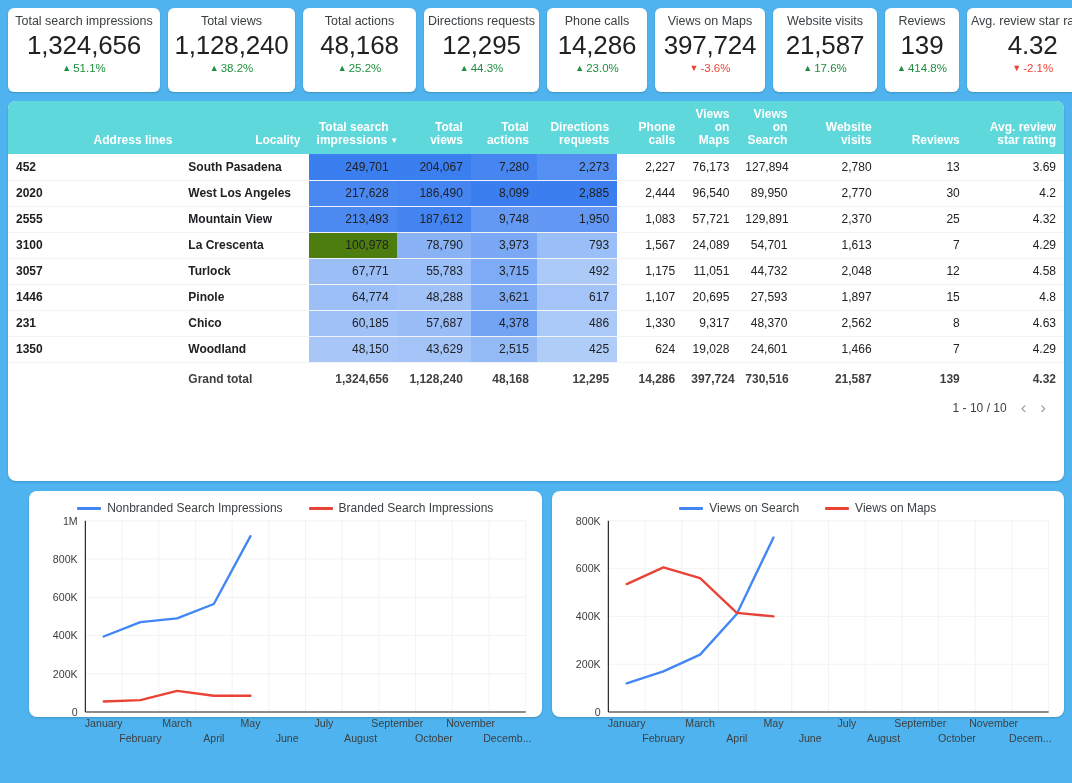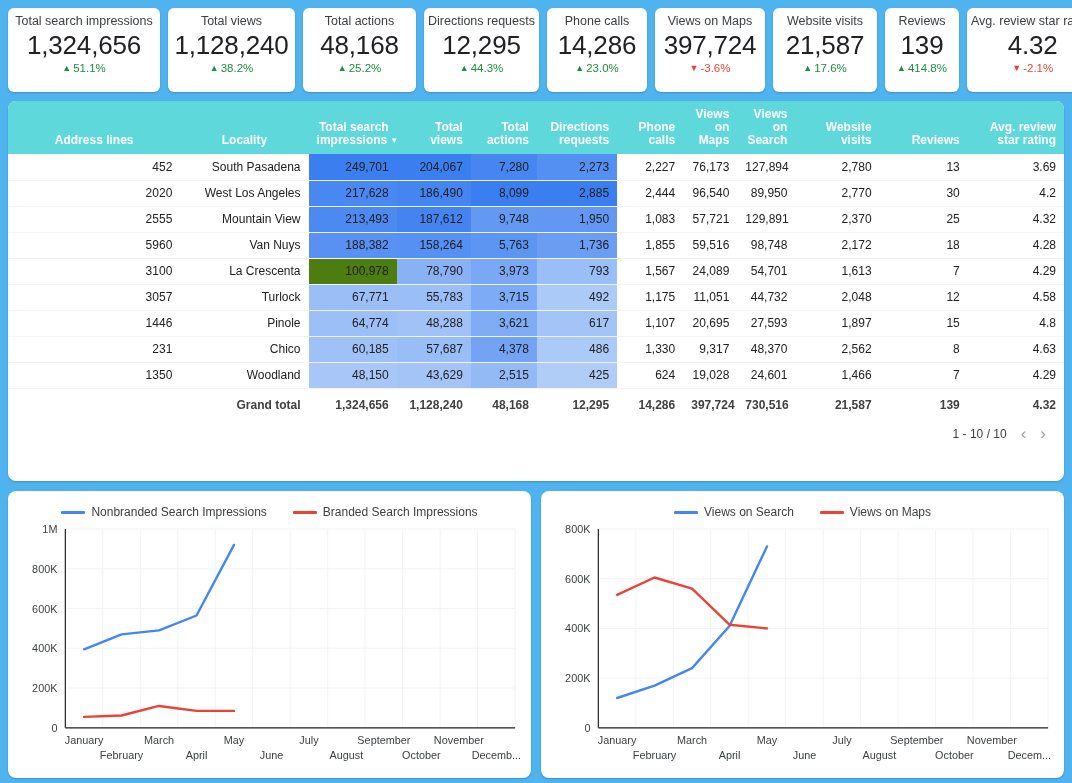--- a/index.html
+++ b/index.html
@@ -35,40 +35,40 @@
   .table-card {
     margin-top: 9px; background: #fff; border-radius: 8px;
     height: 380px; overflow: hidden; box-shadow: 0 1px 2px rgba(0,0,0,.18);
     display: flex; flex-direction: column;
   }
   table { border-collapse: collapse; width: 100%; table-layout: fixed; }
   thead th {
     background: #5fd8db; color: #ffffff; font-size: 12px; font-weight: bold;
     vertical-align: bottom; padding: 6px 8px 7px 8px; height: 53px; line-height: 13px;
   }
-  th.left { text-align: center; } th.right { text-align: right; }
+  th.left { text-align: right; } th.right { text-align: right; }
   tbody td {
     font-size: 12px; color: #202124; padding: 5px 8px; height: 26px;
     border-bottom: 1px solid #f1f3f4; white-space: nowrap; overflow: hidden;
   }
-  td.left { text-align: right; } td.right { text-align: right; }
+  td.left { text-align: left; font-weight: bold; } td.right { text-align: right; }
   .addr-cell { position: relative; }
   tfoot td {
     font-size: 12px; font-weight: bold; color: #404040;
     padding: 8px; border-top: 1px solid #e8eaed; height: 34px;
   }
   .pager {
     display: flex; justify-content: flex-end; align-items: center; gap: 14px;
     padding: 3px 18px 8px 0; font-size: 12px; color: #3c4043;
   }
   .pager .chev { color: #9aa0a6; font-size: 17px; line-height: 17px; cursor: pointer; }
   .sort-caret { font-size: 8px; vertical-align: middle; margin-left: 3px; }
 
   
-  .charts { display: flex; gap: 10px; margin-top: 10px; height: 287px; }
+  .charts { display: flex; gap: 10px; margin-top: 10px; height: 226px; margin-left: 21px; }
   .chart-card {
     background: #fff; border-radius: 8px; flex: 1; padding: 10px 10px 4px 10px;
     box-shadow: 0 1px 2px rgba(0,0,0,.18); display: flex; flex-direction: column;
   }
   .legend { display: flex; gap: 26px; justify-content: center; align-items: center;
             font-size: 12px; color: #3c4043; height: 22px; }
   .legend .entry { display: flex; align-items: center; gap: 6px; }
   .legend .swatch { width: 24px; height: 3px; border-radius: 1px; display: inline-block; }
   .plot-wrap { flex: 1; position: relative; }
   .plot-wrap svg { display: block; width: 100%; height: 100%; }
@@ -219,34 +219,20 @@
           <td class="right" style="background:rgb(76,137,241)">213,493</td>
           <td class="right" style="background:rgb(68,132,241)">187,612</td>
           <td class="right" style="background:rgb(99,153,243)">9,748</td>
           <td class="right" style="background:rgb(98,152,243)">1,950</td>
           <td class="right">1,083</td>
           <td class="right">57,721</td>
           <td class="right">129,891</td>
           <td class="right">2,370</td>
           <td class="right">25</td>
           <td class="right">4.32</td>
-        </tr>
-        <tr>
-          <td class="left addr-cell">5960</td>
-          <td class="left">Van Nuys</td>
-          <td class="right" style="background:rgb(88,145,242)">188,382</td>
-          <td class="right" style="background:rgb(85,144,242)">158,264</td>
-          <td class="right" style="background:rgb(93,149,242)">5,763</td>
-          <td class="right" style="background:rgb(107,158,243)">1,736</td>
-          <td class="right">1,855</td>
-          <td class="right">59,516</td>
-          <td class="right">98,748</td>
-          <td class="right">2,172</td>
-          <td class="right">18</td>
-          <td class="right">4.28</td>
         </tr>
         <tr>
           <td class="left addr-cell">3100</td>
           <td class="left">La Crescenta</td>
           <td class="right" style="background:#4d7c0f">100,978</td>
           <td class="right" style="background:rgb(137,178,245)">78,790</td>
           <td class="right" style="background:rgb(122,168,244)">3,973</td>
           <td class="right" style="background:rgb(154,190,247)">793</td>
           <td class="right">1,567</td>
           <td class="right">24,089</td>

